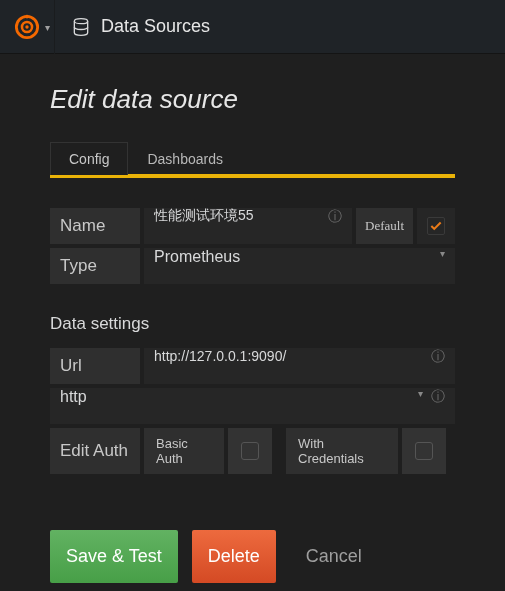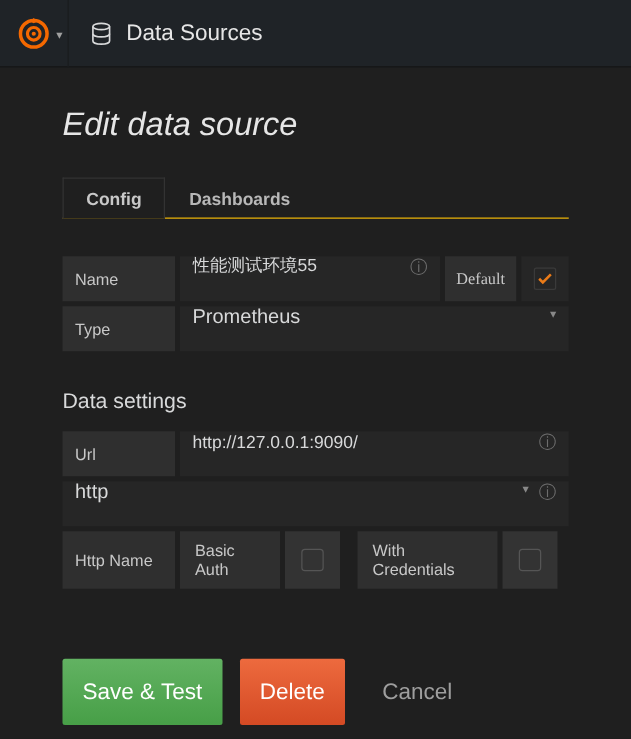--- a/index.html
+++ b/index.html
@@ -12,28 +12,28 @@
   .logo-caret { position: absolute; right: 4px; top: 22px; font-size: 10px; color: #a0a0a0; }
   .vsep { width: 1px; height: 54px; background: #1a1c1e; }
   .topbar-title { display: flex; align-items: center; gap: 10px; padding: 0 16px; font-size: 18px; color: #e6e6e6; font-weight: 400; }
   .db-icon { width: 20px; height: 20px; }
   
   
   .page { padding: 30px 50px 24px 50px; }
   .page-title { font-size: 26px; font-style: italic; font-weight: 400; color: #e6e6e6; margin-bottom: 26px; }
   
   
-  .tabs { display: flex; border-bottom: 1px solid #eab308; margin-bottom: 30px; font-weight: bold; }
+  .tabs { display: flex; border-bottom: 4px solid #eab308; margin-bottom: 30px; }
   .tab { padding: 8px 18px; font-size: 14px; color: #c8c8c8; cursor: pointer; border: 1px solid transparent; border-bottom: none; position: relative; top: 1px; }
   .tab.active { border-color: #333; background: #1f1f1f; }
   .tab:not(.active) { color: #b8b8b8; }
   
   
   .form-row { display: flex; gap: 4px; margin-bottom: 4px; }
-  .label-cell { background: #2f2f2f; width: 90px; min-width: 90px; padding: 8px 10px; font-size: 13px; color: #c8c8c8; display: flex; align-items: center; }
+  .label-cell { background: #2f2f2f; width: 90px; min-width: 90px; padding: 8px 10px; font-size: 17px; color: #c8c8c8; display: flex; align-items: center; }
   .input-cell { background: #262626; flex: 1; display: flex; align-items: flex-start; padding: 0 10px; height: 36px; position: relative; }
   .input-cell input { background: transparent; border: none; outline: none; color: #d8d9da; font-size: 14px; width: 100%; }
   .input-cell .info { color: #6e6e6e; font-size: 14px; cursor: pointer; }
   .select-caret { color: #888; font-size: 10px; margin-left: 6px; }
   .after-cell { background: #2f2f2f; padding: 8px 10px; font-size: 13px; color: #c8c8c8; display: flex; align-items: center; min-width: 56px; justify-content: center; font-family: Liberation Serif, serif; }
   .check-cell { background: #262626; width: 40px; display: flex; align-items: center; justify-content: center; }
   .checkbox { width: 18px; height: 18px; border: 1px solid #3a3a3a; border-radius: 2px; display: flex; align-items: center; justify-content: center; cursor: pointer; }
   .checkbox.checked { background: #262626; }
   .checkbox.checked svg { display: block; }
   .checkbox svg { display: none; }
@@ -124,21 +124,21 @@
 
   <div class="form-row">
     <div class="input-cell wide-input-cell">
       <span style="flex:1">http</span>
       <span class="select-caret">▾</span>
       <span class="info" style="margin-left:8px">ⓘ</span>
     </div>
   </div>
 
   <div class="form-row auth-row">
-    <div class="label-cell">Http Name</div>
+    <div class="label-cell">Edit Auth</div>
     <div class="inline-label" style="flex:0 0 80px">Basic Auth</div>
     <div class="inline-check">
       <div class="checkbox">
         
       </div>
     </div>
     <div class="inline-label" style="flex:0 0 112px">With Credentials</div>
     <div class="inline-check">
       <div class="checkbox">
         

